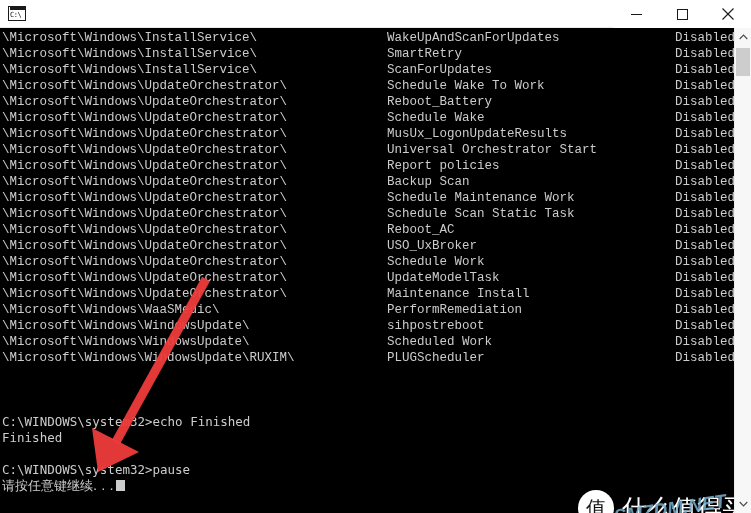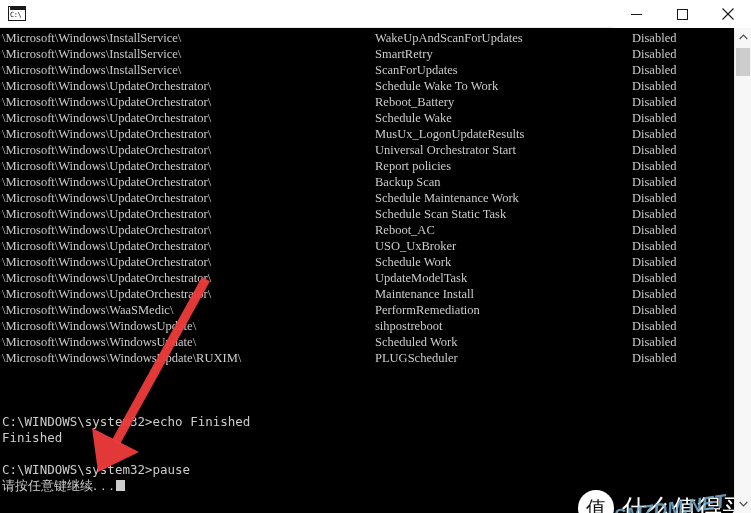--- a/index.html
+++ b/index.html
@@ -94,29 +94,29 @@
     width: 734px;
     height: 485px;
     background: #000000;
     overflow: hidden;
   }
   .con-line {
     position: absolute;
     left: 0;
     width: 734px;
     height: 16px;
-    font-family: Liberation Serif, serif;
+    font-family: Liberation Mono, monospace;
     font-size: 12.5px;
     line-height: 16px;
     color: #cccccc;
     white-space: pre;
   }
   .col-path  { position: absolute; left: 2px; }
-  .col-name  { position: absolute; left: 375px; }
-  .col-state { position: absolute; left: 632px; }
+  .col-name  { position: absolute; left: 387px; }
+  .col-state { position: absolute; left: 675px; }
 
   .tail {
     position: absolute;
     left: 2px;
     font-family: "DejaVu Sans Mono", monospace;
     font-size: 12.5px;
     line-height: 16px;
     color: #cccccc;
     white-space: pre;
   }

